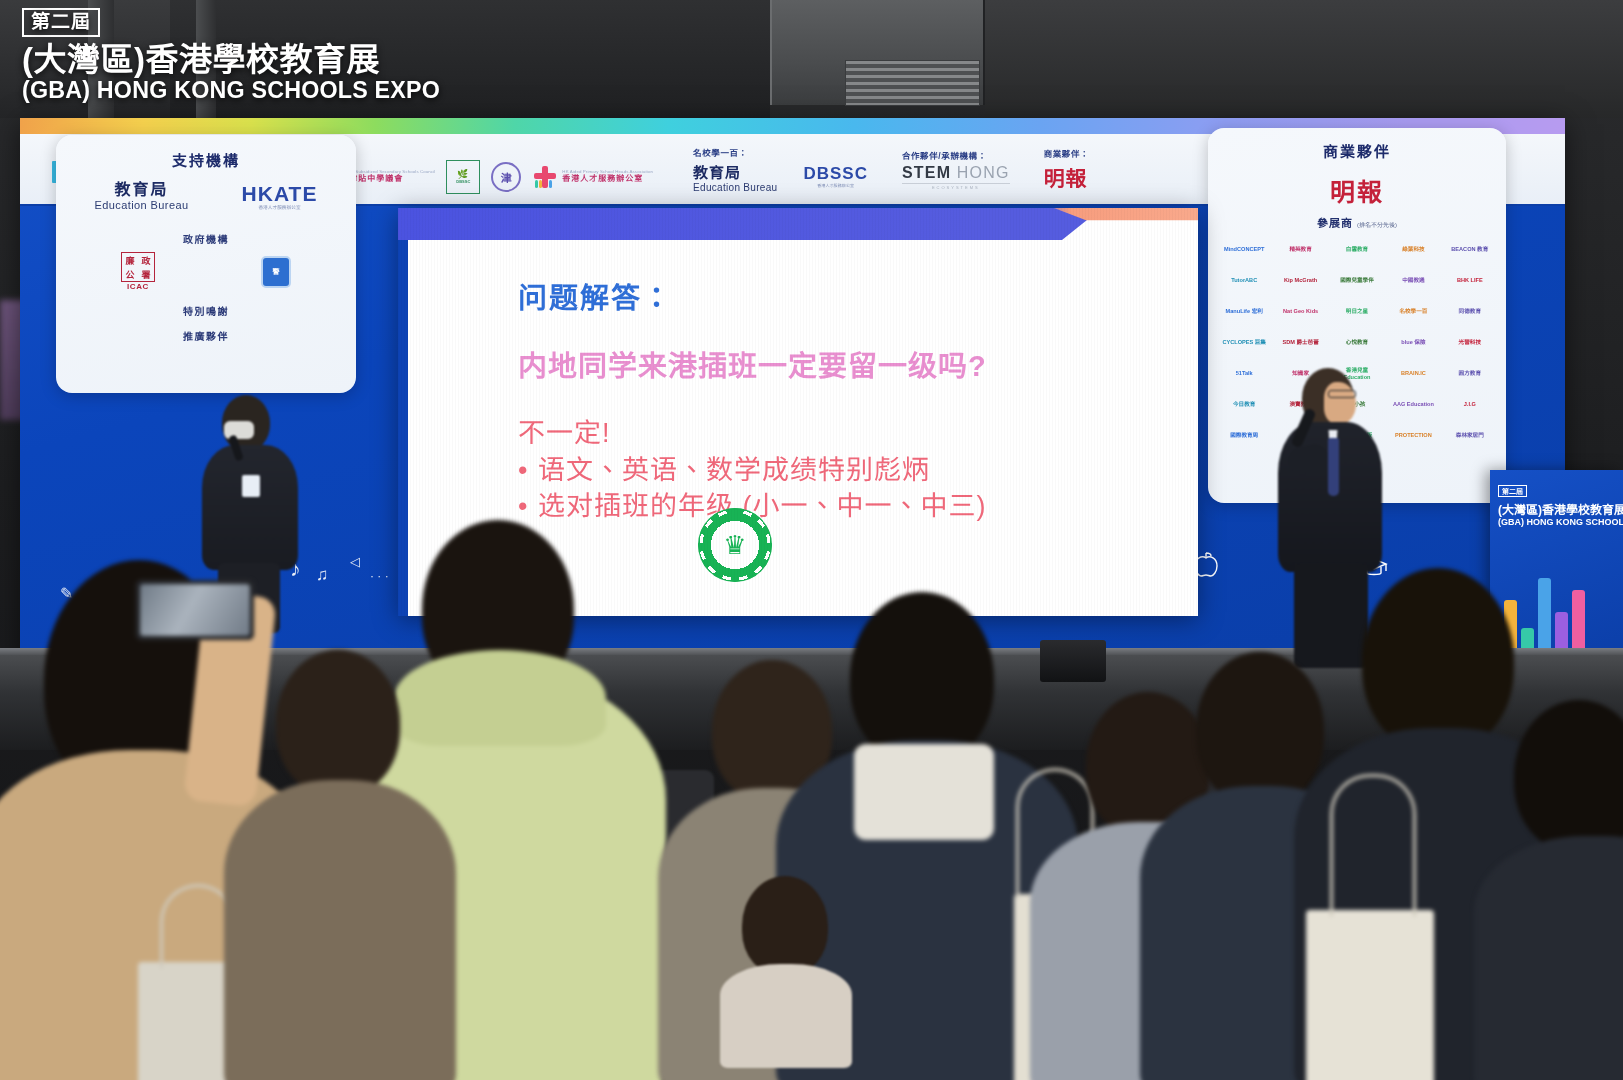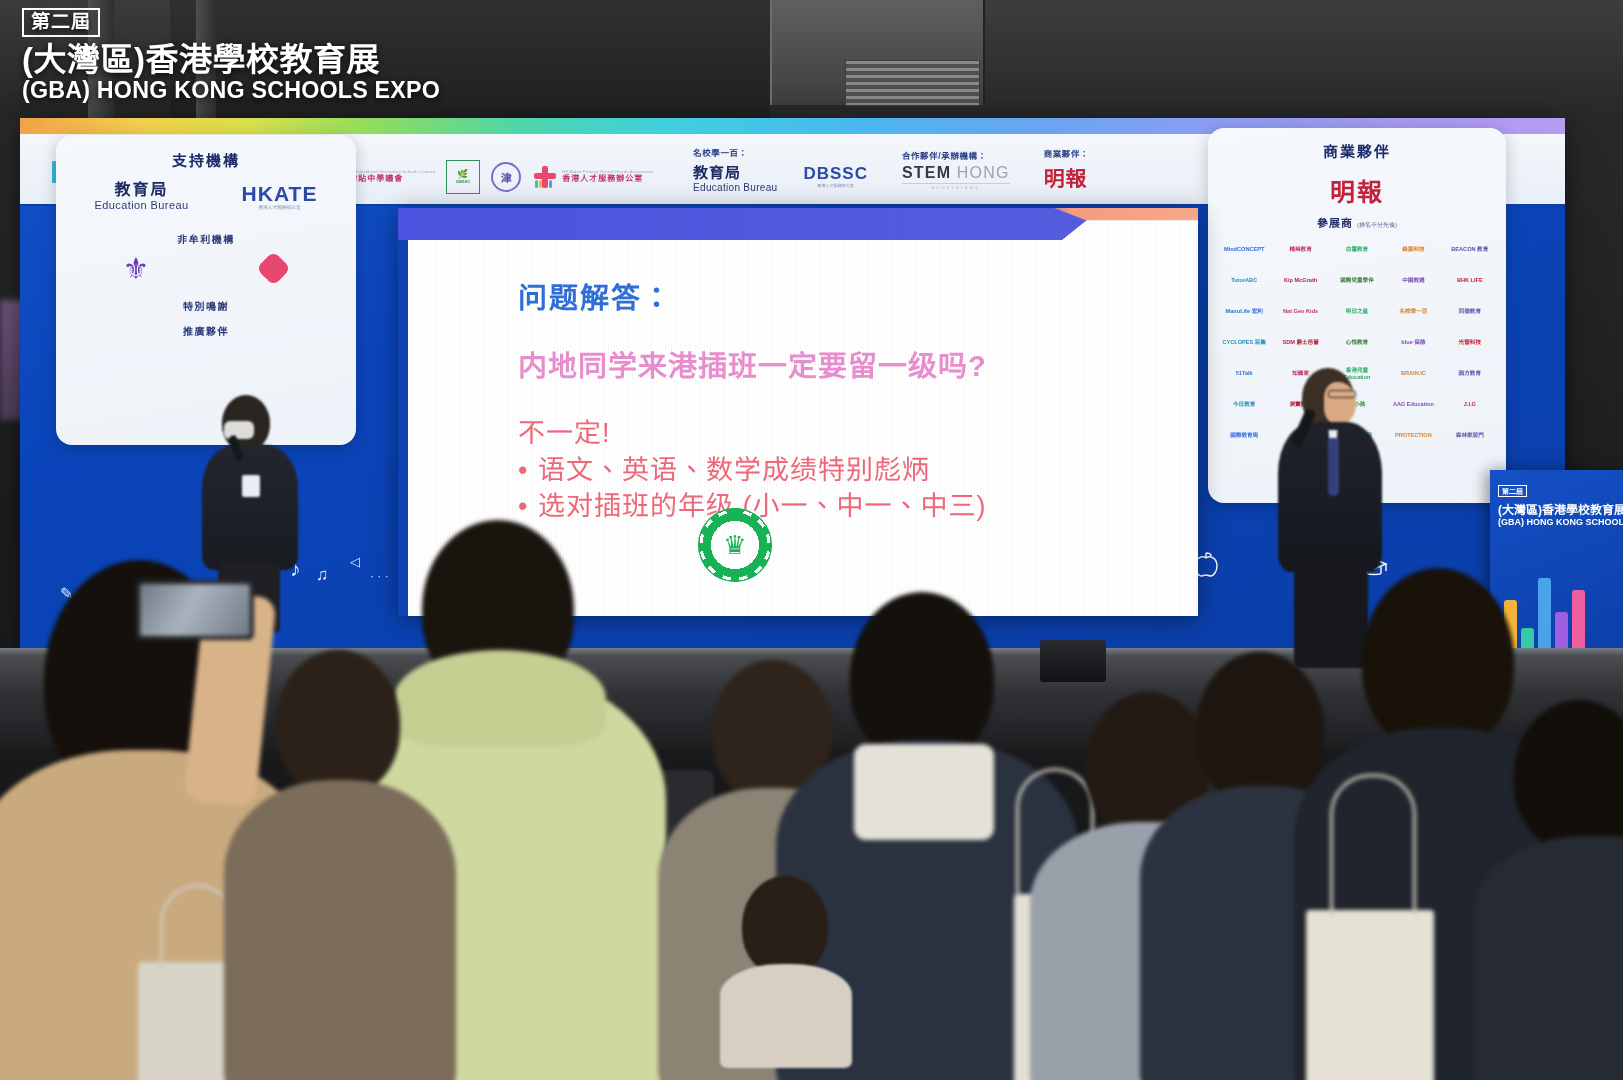--- a/index.html
+++ b/index.html
@@ -207,21 +207,21 @@
   .hdr-edb-en { font-size: 10px; color: #2b3a70; letter-spacing: .3px; }
 
   
   .panel {
     position: absolute;
     background: linear-gradient(170deg, #f5f8fc 0%, #eef3f9 100%);
     border-radius: 16px;
     box-shadow: 0 3px 16px rgba(0,0,0,.22);
     overflow: hidden;
   }
-  .panel-left { left: 56px; top: 135px; width: 300px; height: 310px; padding: 14px 12px; }
+  .panel-left { left: 56px; top: 135px; width: 300px; height: 258px; padding: 14px 12px; }
   .panel-right { left: 1208px; top: 128px; width: 298px; height: 375px; padding: 12px 10px; }
 
   .panel-title {
     text-align: center; font-size: 15px; font-weight: 700;
     color: #1d2b6b; letter-spacing: 2px; margin-bottom: 11px;
   }
   .panel-subtitle {
     text-align: center; font-size: 10px; font-weight: 700;
     color: #2b3a78; letter-spacing: 1.5px; margin: 9px 0 6px;
   }
@@ -630,37 +630,38 @@
         <div class="edb-cn">教育局</div>
         <div class="edb-en">Education Bureau</div>
       </div>
       <div style="text-align:center">
         <div class="logo-hkate-txt" style="font-size:21px">HKATE</div>
         <div class="logo-hkate-sub" style="font-size:4.6px">香港人才服務辦公室</div>
       </div>
     </div>
 
     <div style="display:flex;margin-top:10px;">
-
       <div style="flex:1;text-align:center">
-        <div class="panel-subtitle">非牟利機構</div>
+        <div class="panel-subtitle">政府機構</div>
         <div class="logo-row">
-          <div class="emblem">
-            <div class="fleur">⚜</div>
+          <div class="emblem" style="flex-direction:column">
+            <div class="icac-mark">
+              <span>廉</span>
+                <span>政</span>
+                <span>公</span>
+                <span>署</span>
+            </div>
+            <div class="icac-label">ICAC</div>
           </div>
           <div class="emblem">
-            <div class="flower-pink">
-              <span style="left:7px;top:0;transform:rotate(45deg)"></span>
-              <span style="left:14px;top:7px;transform:rotate(135deg)"></span>
-              <span style="left:7px;top:14px;transform:rotate(225deg)"></span>
-              <span style="left:0;top:7px;transform:rotate(315deg)"></span>
-            </div>
+            <div class="blue-badge">警</div>
           </div>
         </div>
       </div>
+
     </div>
 
     <div class="panel-subtitle" style="margin-top:12px">特別鳴謝</div>
     <div class="panel-subtitle" style="margin-top:10px">推廣夥伴</div>
   </div>
 
   <div class="panel panel-right">
     <div class="panel-title">商業夥伴</div>
     <div class="mingpao-big">明報</div>
     <div class="exh-head">

